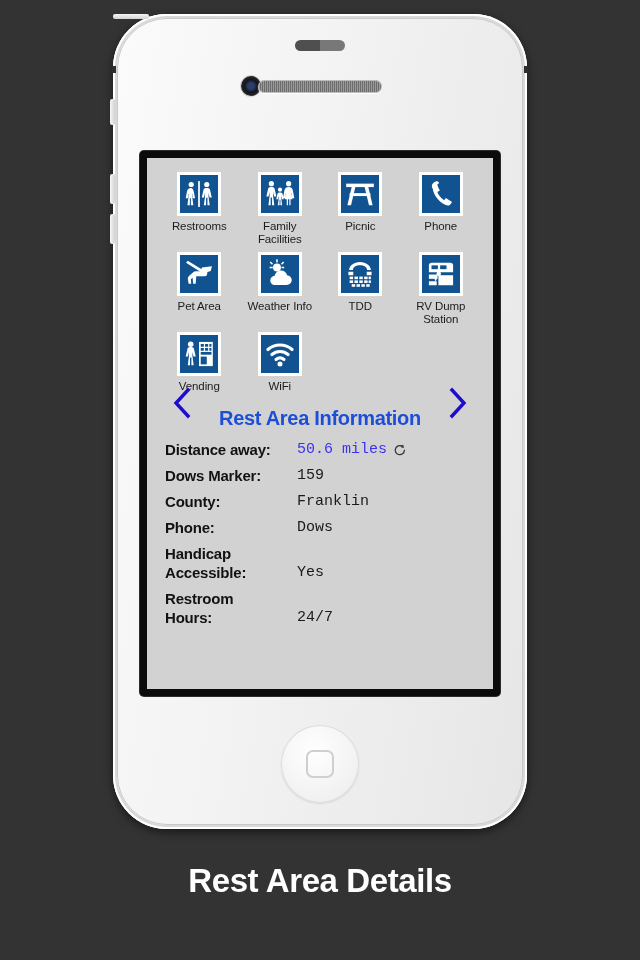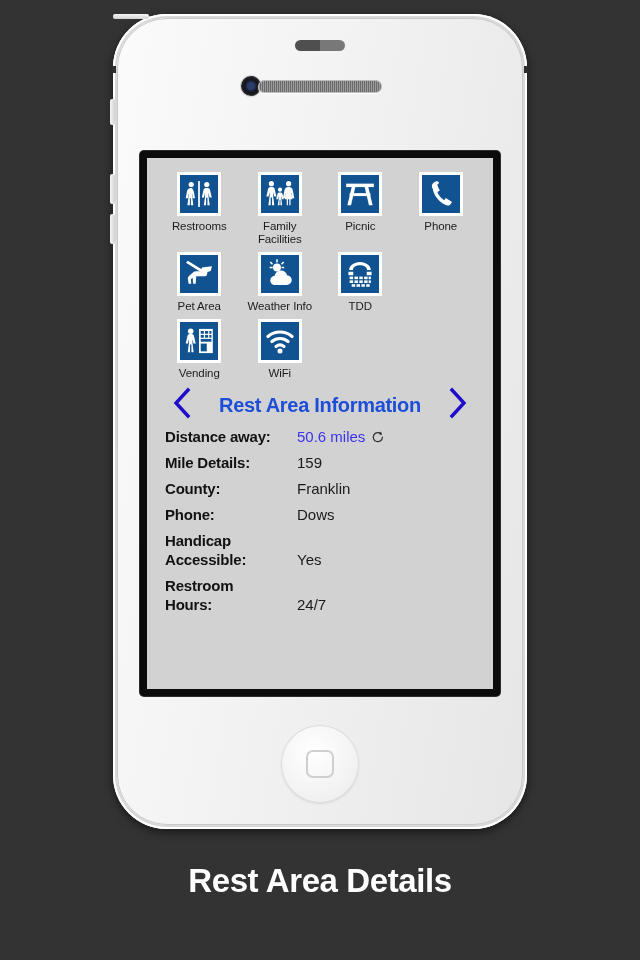--- a/index.html
+++ b/index.html
@@ -110,21 +110,21 @@
     text-align: center; font-size: 20px; font-weight: bold;
     color: #1d4ed8; margin: 4px 0 10px 0; letter-spacing: -.3px;
   }
   .info-row { display: flex; align-items: flex-end; margin-bottom: 7px; }
   .info-label {
     width: 132px; font-size: 15px; font-weight: bold; color: #121212;
     line-height: 19px; letter-spacing: -.2px;
   }
   .info-value {
     font-size: 15px; color: #1a1a1a; line-height: 19px;
-    display: flex; align-items: center; gap: 6px;
+    display: flex; align-items: center; gap: 6px; font-family: Liberation Mono, monospace;
   }
   .info-value.link { color: #3b32ef; }
   .refresh-icon { width: 14px; height: 14px; display:inline-block; }
   .refresh-icon svg { display:block; width:100%; height:100%; }
 
   
   .caption {
     position: absolute; left: 0; right: 0; top: 862px;
     text-align: center; color: #ffffff;
     font-size: 33px; font-weight: bold; letter-spacing: -.4px;
@@ -267,20 +267,37 @@
                         <rect x="18" y="33.8" width="4" height="3"></rect>
                     <rect x="23.6" y="33.8" width="4" height="3"></rect>
                         <rect x="29.2" y="33.8" width="4" height="3"></rect>
                   </g>
                 </g>
                   </svg>
               </span>
               <span class="amen-label">TDD</span>
             </div>
 
+            <div class="amen-cell">
+              <span class="amen-icon">
+                <svg viewBox="0 0 44 44">
+                    <g fill="#fff">
+                  <path d="M11 9h22c1.6 0 3 1.3 3 3v8H8v-8c0-1.7 1.3-3 3-3z"></path>
+                  <rect x="11" y="12" width="7.4" height="4.4" fill="#105390"></rect>
+                  <rect x="21" y="12" width="7.4" height="4.4" fill="#105390"></rect>
+                  <rect x="19" y="23.4" width="17" height="11.6"></rect>
+                  <path d="M8 22.6h10v5H8z"></path>
+                  <polygon points="14.2,27.2 17.4,27.2 15.8,30.6"></polygon>
+                  <rect x="8" y="30.4" width="9" height="4.6"></rect>
+                  <circle cx="19.4" cy="21.6" r="2.6"></circle>
+                </g>
+                  </svg>
+              </span>
+              <span class="amen-label">RV Dump<br>Station</span>
+            </div>
           </div>
 
           <div class="amen-row">
             <div class="amen-cell">
               <span class="amen-icon">
                 <svg viewBox="0 0 44 44">
                     <g fill="#fff">
                   <circle cx="12.4" cy="10.6" r="3.2"></circle>
                   <path d="M16 15.4c-.6-1-1.8-1.4-3.6-1.4s-3 .4-3.6 1.4L6.6 25h2.6l1.2-5.4V24l-1.4 11h2.6v-9h1.6v9h2.6l-1.4-11v-4.4L15.6 25h2.6z"></path>
                   <rect x="22" y="8" width="16" height="28"></rect>
@@ -340,21 +357,21 @@
               <span class="refresh-icon">
                 <svg viewBox="0 0 16 16">
                     <path d="M13 8.2a5.2 5.2 0 1 1-1.6-3.8" fill="none" stroke="#333" stroke-width="1.4" stroke-linecap="round"></path>
                     <polygon points="11.6,1.6 12.4,5.6 8.6,4.6" fill="#333"></polygon>
                   </svg>
               </span>
             </div>
           </div>
 
           <div class="info-row">
-            <div class="info-label">Mile Details:</div>
+            <div class="info-label">Dows Marker:</div>
             <div class="info-value">159</div>
           </div>
 
           <div class="info-row">
             <div class="info-label">County:</div>
             <div class="info-value">Franklin</div>
           </div>
 
           <div class="info-row">
             <div class="info-label">Phone:</div>

